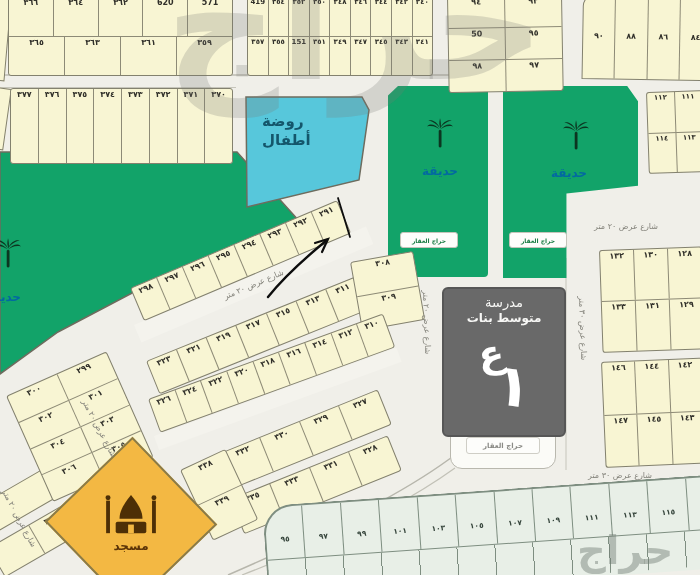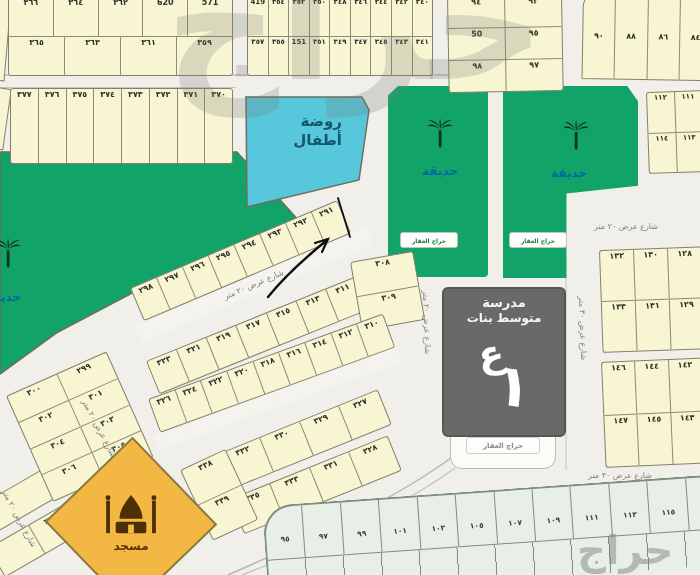--- a/index.html
+++ b/index.html
@@ -28,24 +28,24 @@
                display:flex;align-items:center;justify-content:center}
   .street-label{position:absolute;font-size:8px;color:#83827a;white-space:nowrap;z-index:22;
                 transform-origin:0 0;letter-spacing:.5px}
   
   .green{position:absolute;background:#12a369;z-index:6}
   .gname{position:absolute;color:#0369a1;font-weight:700;font-size:12px;white-space:nowrap;z-index:8}
   .badge{position:absolute;background:#fdfdfb;border:1px solid #c5c4ba;border-radius:3px;z-index:9;
          display:flex;align-items:center;justify-content:center;font-size:6px;color:#1b7d45;font-weight:700;white-space:nowrap;overflow:hidden}
   .palm{position:absolute;z-index:8}
   
-  .kg-label{position:absolute;z-index:8;color:#14566b;font-weight:700;font-size:15px;text-align:right;line-height:1.25}
+  .kg-label{position:absolute;z-index:8;color:#14566b;font-weight:700;font-size:15px;text-align:left;line-height:1.25}
   
   .school{position:absolute;background:#696969;border:2px solid #565656;border-radius:6px;z-index:10;color:#f7f7f5;text-align:center}
-  .school .l1{font-size:13px;font-weight:700;margin-top:6px}
+  .school .l1{font-size:13px;font-weight:400;margin-top:6px}
   .school .l2{font-size:12px;font-weight:700;margin-top:1px}
   .smark{position:absolute;color:#fff;font-weight:700;z-index:11}
   .apron{position:absolute;background:#fbfbf7;border:1.5px solid #b9b8ae;border-radius:0 0 12px 12px;z-index:9}
   .graybadge{position:absolute;background:#fdfdfb;border:1px solid #cfcec6;border-radius:3px;z-index:10;
              display:flex;align-items:center;justify-content:center;font-size:7px;color:#8b8b86;font-weight:700;white-space:nowrap}
   
   .mosque{position:absolute;background:#f3b843;border:2px solid #8a7b48;z-index:11;display:flex;align-items:center;justify-content:center}
   .mosque-inner{display:flex;flex-direction:column;align-items:center;justify-content:center}
   .mosque-label{color:#5b3408;font-weight:700;font-size:12px;margin-top:2px}
   

